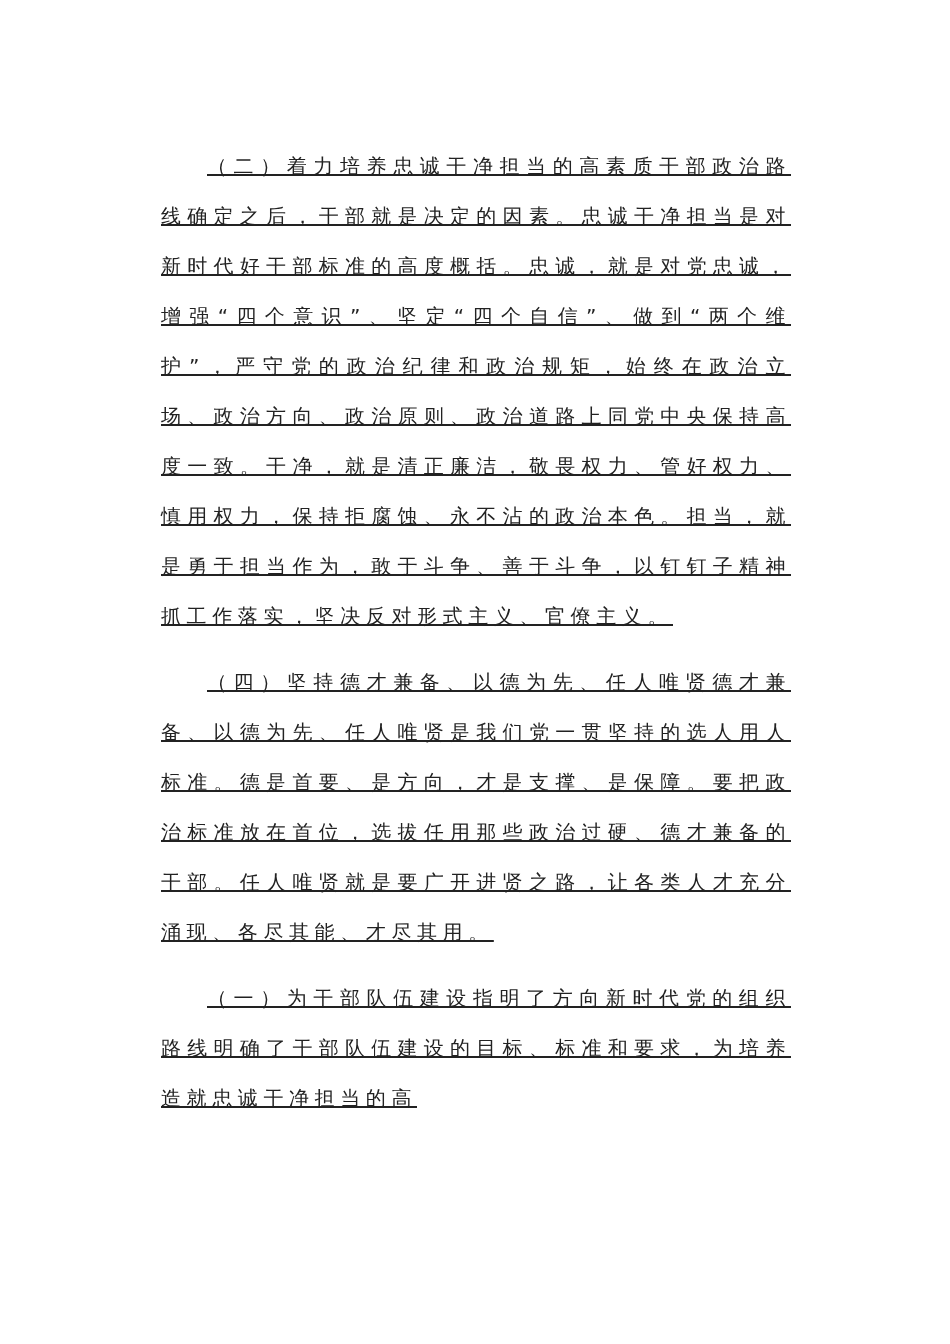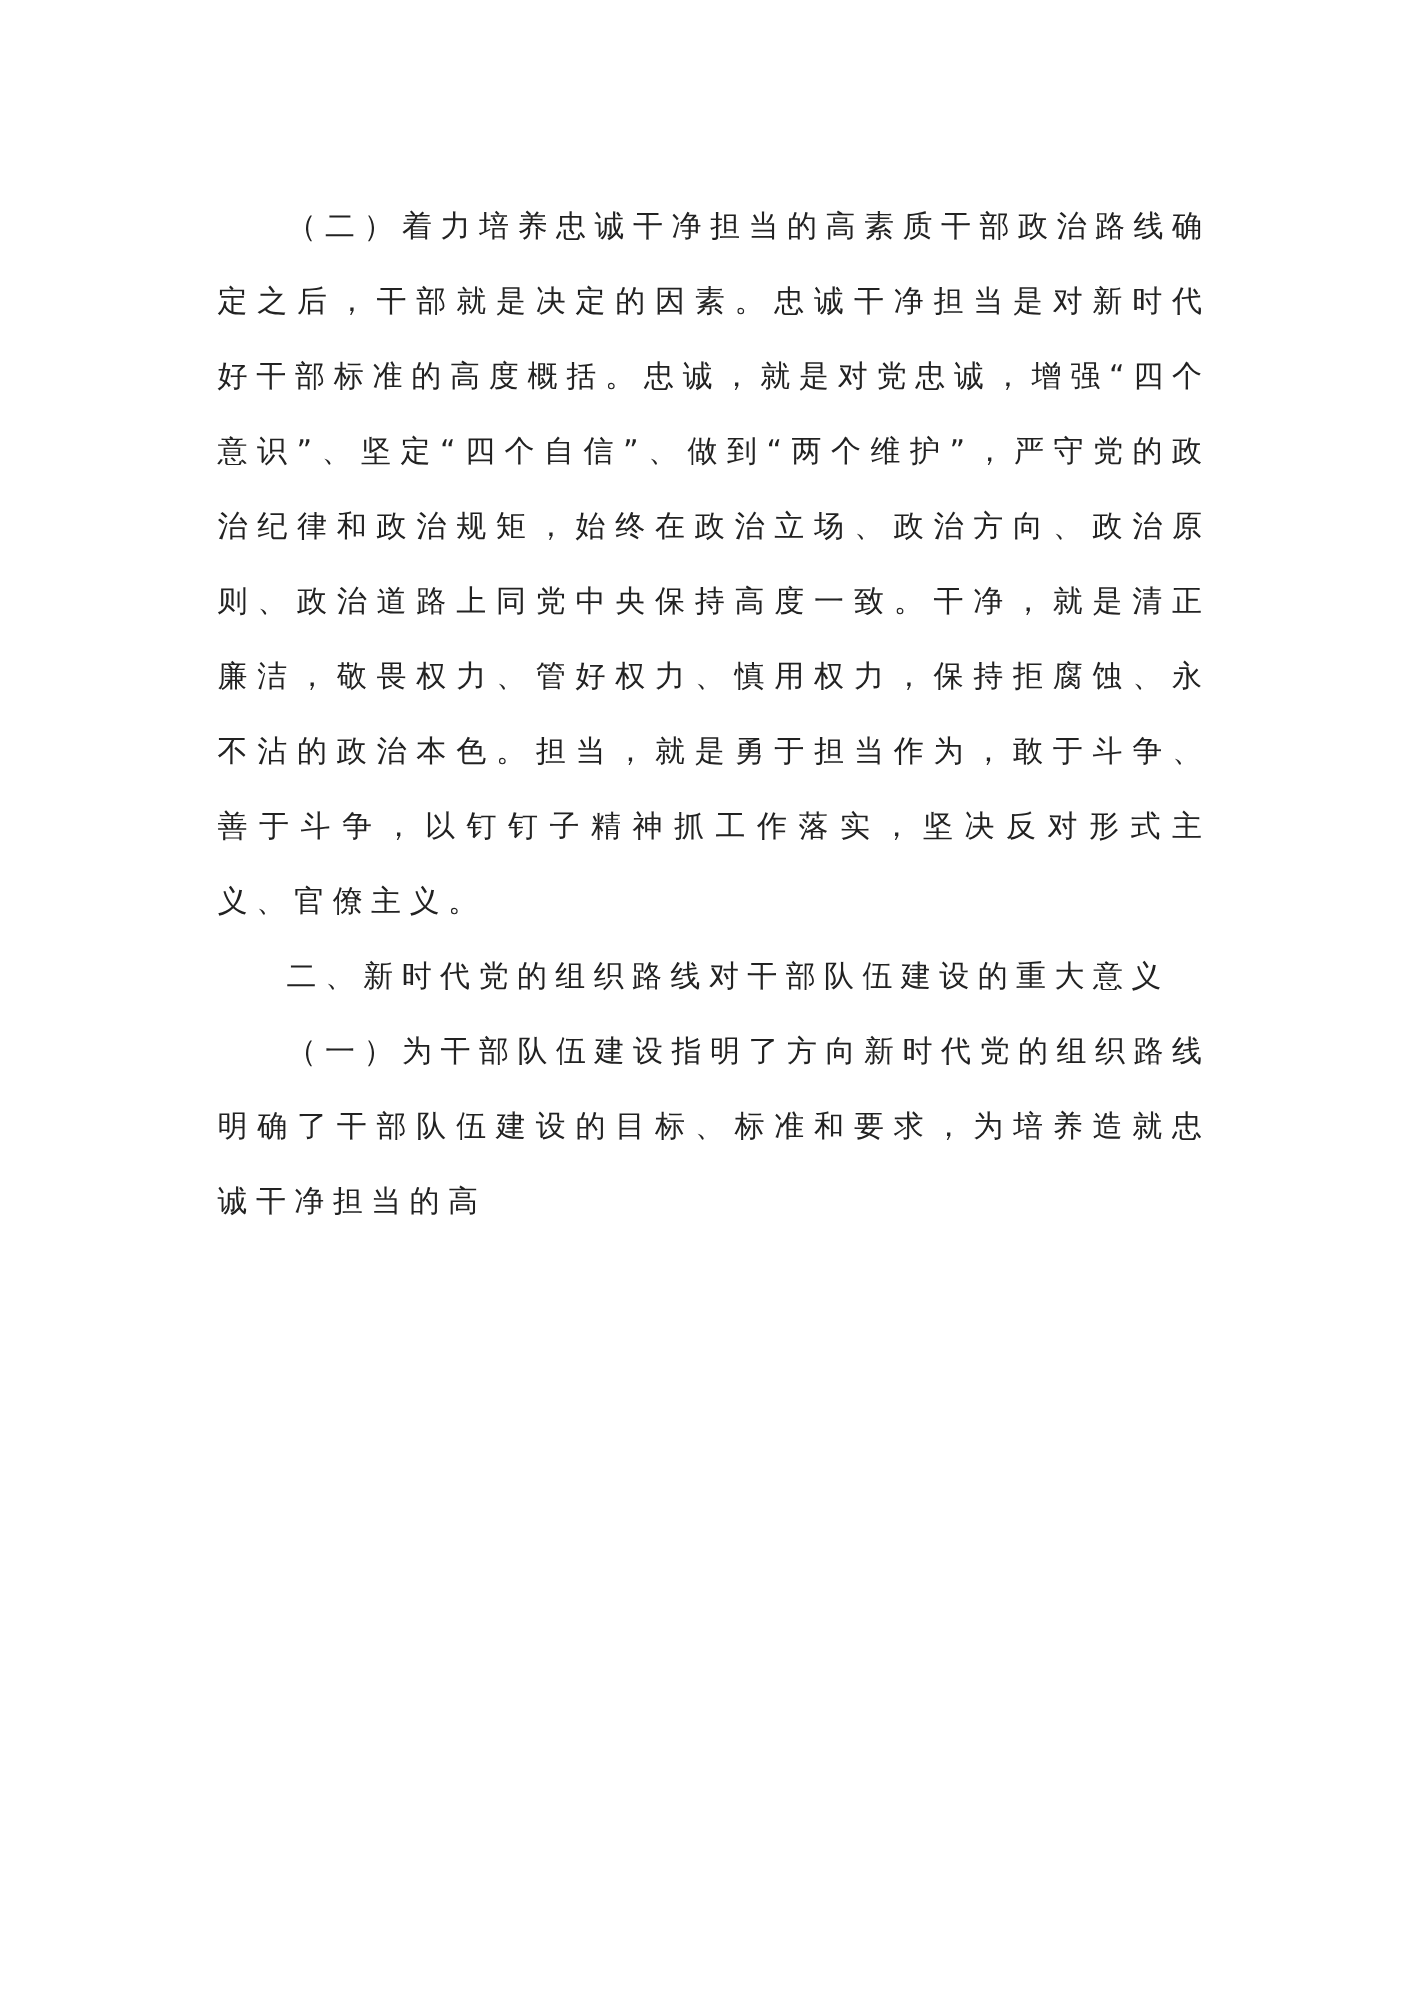--- a/index.html
+++ b/index.html
@@ -9,23 +9,23 @@
     left: 145px;
     top: 125px;
     width: 662px;
     font-family: "DejaVu Sans", "Liberation Sans", sans-serif;
     font-size: 20px;
     line-height: 50px;
     color: #222222;
     letter-spacing: 5.6px;
     text-align: justify;
   }
-  .para { margin: 0; text-indent: 46px; }
+  .para { margin: 16px; text-indent: 46px; text-decoration: underline; }
   .para.heading { text-indent: 46px; }
 </style>
 </head>
 <body>
 
 <div class="page">
   <p class="para">（二）着力培养忠诚干净担当的高素质干部政治路线确定之后，干部就是决定的因素。忠诚干净担当是对新时代好干部标准的高度概括。忠诚，就是对党忠诚，增强“四个意识”、坚定“四个自信”、做到“两个维护”，严守党的政治纪律和政治规矩，始终在政治立场、政治方向、政治原则、政治道路上同党中央保持高度一致。干净，就是清正廉洁，敬畏权力、管好权力、慎用权力，保持拒腐蚀、永不沾的政治本色。担当，就是勇于担当作为，敢于斗争、善于斗争，以钉钉子精神抓工作落实，坚决反对形式主义、官僚主义。</p>
-  <p class="para heading">二、新时代党的组织路线对干部队伍建设的重大意义</p>
+  <p class="para">（四）坚持德才兼备、以德为先、任人唯贤德才兼备、以德为先、任人唯贤是我们党一贯坚持的选人用人标准。德是首要、是方向，才是支撑、是保障。要把政治标准放在首位，选拔任用那些政治过硬、德才兼备的干部。任人唯贤就是要广开进贤之路，让各类人才充分涌现、各尽其能、才尽其用。</p>
   <p class="para">（一）为干部队伍建设指明了方向新时代党的组织路线明确了干部队伍建设的目标、标准和要求，为培养造就忠诚干净担当的高</p>
 </div>
 
 </body></html>

